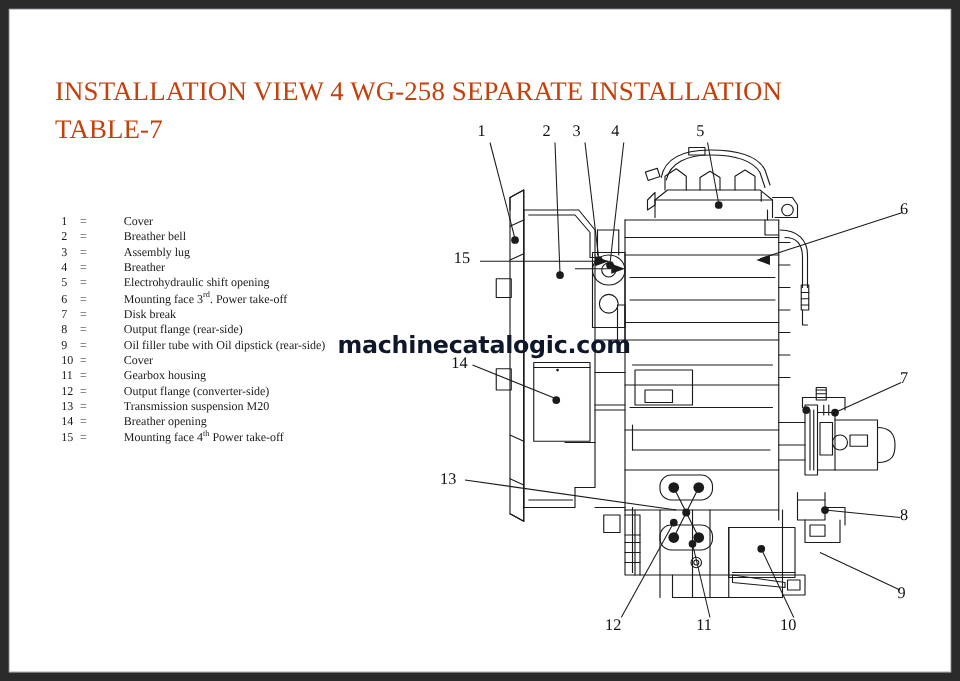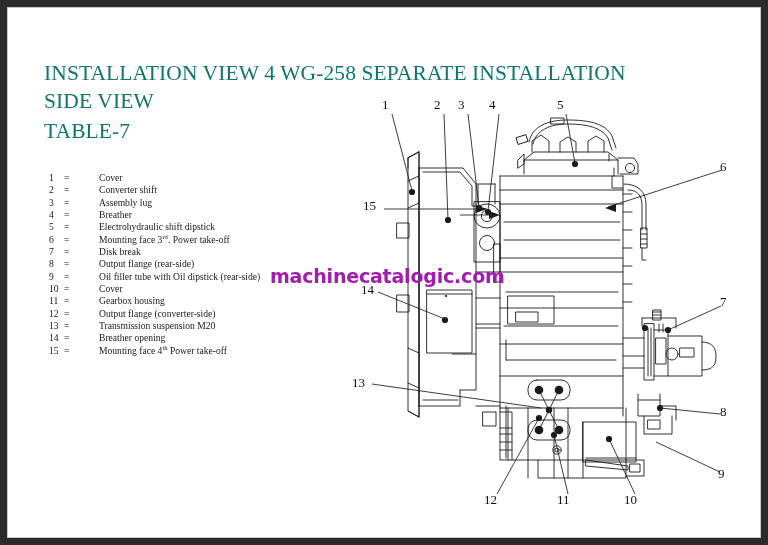--- a/index.html
+++ b/index.html
@@ -13,21 +13,21 @@
     box-shadow:0 0 0 1px #c9c6cf;
     overflow:hidden;
   }
 
   
   #title-block{
     position:absolute;left:36px;top:52px;width:700px;
   }
   .title-line{
     font-size:21.5px;line-height:27px;letter-spacing:.1px;
-    color:#0f766e;white-space:nowrap;
+    color:#c2410c;white-space:nowrap;
   }
   .title-line.l2{margin-top:1px;}
   .title-line.l3{margin-top:3px;}
 
   
   #legend{
     position:absolute;left:41px;top:164px;width:265px;
   }
   .leg-row{
     display:flex;align-items:baseline;
@@ -37,21 +37,21 @@
   .leg-num{width:15px;text-align:left;flex:none;}
   .leg-eq{width:11px;flex:none;}
   .leg-txt{flex:1;padding-left:24px;}
   .leg-txt sup{font-size:6.6px;vertical-align:super;line-height:0;}
 
   
   #watermark{
     position:absolute;left:262px;top:257px;
     font-family:"DejaVu Sans","Liberation Sans",sans-serif;
     font-weight:bold;font-size:19px;letter-spacing:-.2px;
-    color:#a21caf;white-space:nowrap;
+    color:#0f172a;white-space:nowrap;
     z-index:40;pointer-events:none;
   }
 
   
   #drawing{position:absolute;left:0;top:0;width:752px;height:529px;}
   #drawing svg{position:absolute;left:0;top:0;}
 
   
   .callout{
     position:absolute;font-size:13px;color:#111;
@@ -59,49 +59,48 @@
     z-index:30;
   }
 </style>
 </head>
 <body>
 
 <div id="page">
 
   <div id="title-block">
     <div class="title-line l1">INSTALLATION VIEW 4 WG-258 SEPARATE INSTALLATION</div>
-    <div class="title-line l2">SIDE VIEW</div>
     <div class="title-line l3">TABLE-7</div>
   </div>
 
   <div id="legend">
       <div class="leg-row">
         <span class="leg-num">1</span>
         <span class="leg-eq">=</span>
         <span class="leg-txt">Cover</span>
       </div>
       <div class="leg-row">
         <span class="leg-num">2</span>
         <span class="leg-eq">=</span>
-        <span class="leg-txt">Converter shift</span>
+        <span class="leg-txt">Breather bell</span>
       </div>
       <div class="leg-row">
         <span class="leg-num">3</span>
         <span class="leg-eq">=</span>
         <span class="leg-txt">Assembly lug</span>
       </div>
       <div class="leg-row">
         <span class="leg-num">4</span>
         <span class="leg-eq">=</span>
         <span class="leg-txt">Breather</span>
       </div>
       <div class="leg-row">
         <span class="leg-num">5</span>
         <span class="leg-eq">=</span>
-        <span class="leg-txt">Electrohydraulic shift dipstick</span>
+        <span class="leg-txt">Electrohydraulic shift opening</span>
       </div>
       <div class="leg-row">
         <span class="leg-num">6</span>
         <span class="leg-eq">=</span>
         <span class="leg-txt">Mounting face 3<sup>rd</sup>. Power take-off</span>
       </div>
       <div class="leg-row">
         <span class="leg-num">7</span>
         <span class="leg-eq">=</span>
         <span class="leg-txt">Disk break</span>

